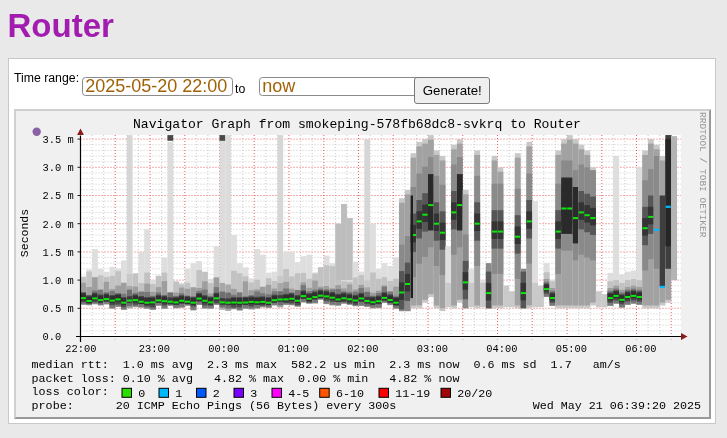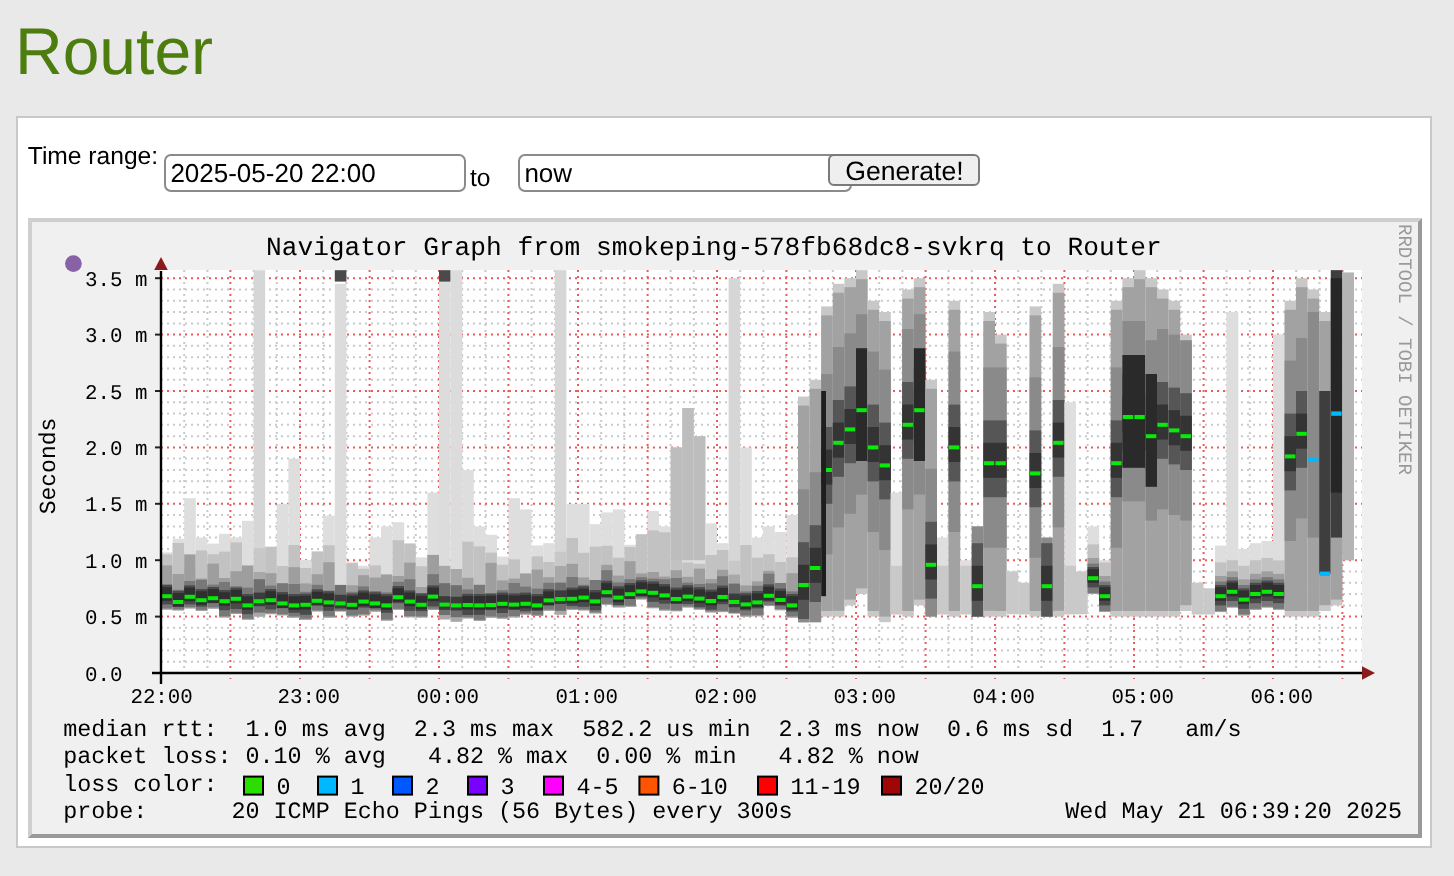--- a/index.html
+++ b/index.html
@@ -1,19 +1,19 @@
 <!DOCTYPE html>
 <html><head><meta charset="utf-8"><style>
 *{margin:0;padding:0;box-sizing:border-box}
 html,body{width:727px;height:438px;background:#e9e9e9;font-family:"Liberation Sans",sans-serif;overflow:hidden}
-.h1{position:absolute;left:7.5px;top:6.5px;font-size:33px;font-weight:400;color:#4d7c0f}
+.h1{position:absolute;left:7.5px;top:6.5px;font-size:33px;font-weight:700;color:#a21caf}
 .box{position:absolute;left:8px;top:58px;width:708px;height:366px;background:#fff;border:1px solid #c8c8c8}
 .lbl{position:absolute;font-size:12.3px;color:#000}
-.inp{position:absolute;top:76.6px;height:19.7px;border:1.2px solid #8a8a8a;border-radius:3.5px;background:#fff;font-family:"Liberation Sans",sans-serif;font-size:13px;padding:0 0 0 2.4px;color:#000000}
-.btn{position:absolute;left:414.1px;top:76.9px;width:76.3px;height:16px;border:1.2px solid #7a7a7a;border-radius:3px;background:#efefef;font-family:"Liberation Sans",sans-serif;font-size:13.3px;color:#000;padding:0}
+.inp{position:absolute;top:76.6px;height:19.7px;border:1.2px solid #8a8a8a;border-radius:3.5px;background:#fff;font-family:"Liberation Sans",sans-serif;font-size:18px;padding:0 0 0 2.4px;color:#a16207}
+.btn{position:absolute;left:414.1px;top:76.9px;width:76.3px;height:27px;border:1.2px solid #7a7a7a;border-radius:3px;background:#efefef;font-family:"Liberation Sans",sans-serif;font-size:13.3px;color:#000;padding:0}
 svg text{font-family:"Liberation Mono",monospace}
 .ti{font-size:13.1px;fill:#000}
 .ax{font-size:10.4px;fill:#000}
 .lg{font-size:11.7px;fill:#000}
 .sec{font-size:11.5px;fill:#000}
 .rr{font-size:9.5px;fill:#999;letter-spacing:0}
 </style></head>
 <body>
 <div class="h1">Router</div>
 <div class="box"></div>

